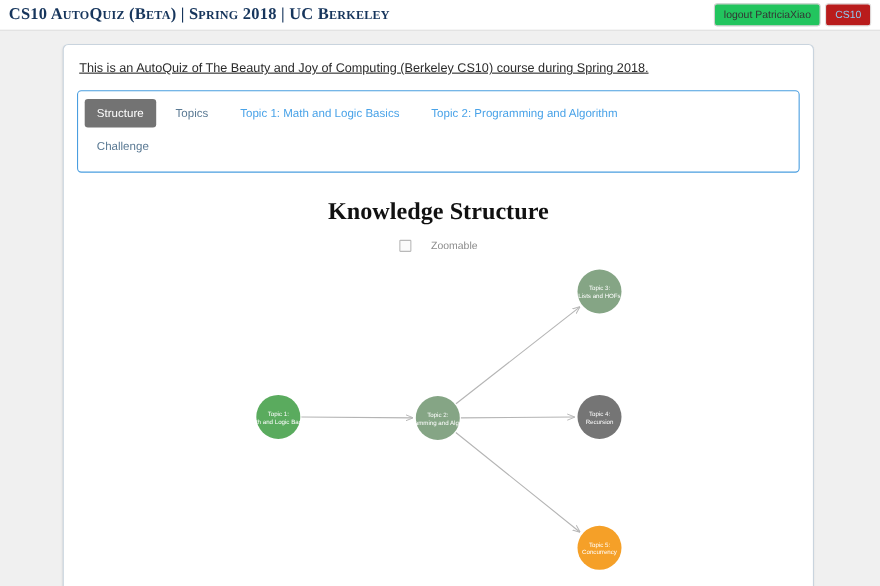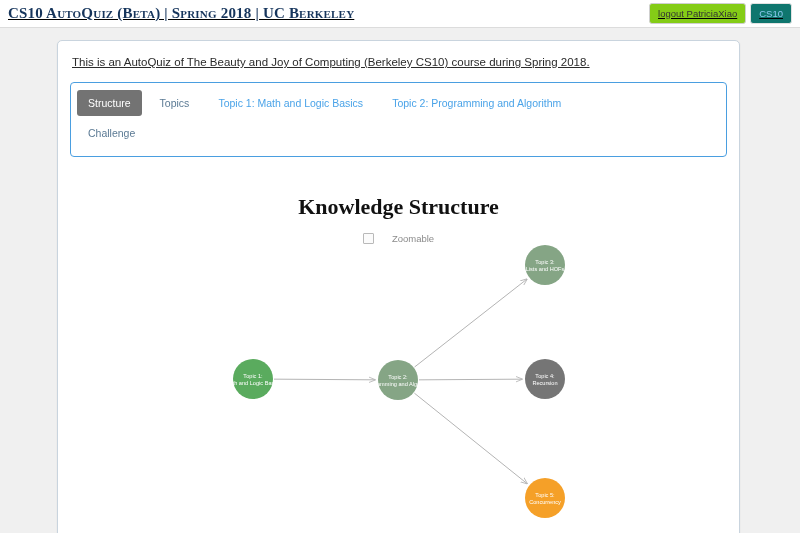--- a/index.html
+++ b/index.html
@@ -19,21 +19,20 @@
   #topbar {
     position: relative;
     height: 28px;
     background: #ffffff;
     border-bottom: 1px solid #dcdcdc;
     box-sizing: border-box;
     display: flex;
     align-items: center;
     justify-content: space-between;
     padding: 0 8px 0 8px;
-    text-decoration: underline;
   }
   #brand-title {
     font-family: "Liberation Serif", serif;
     font-weight: bold;
     font-size: 15px;
     color: #16355c;
     font-variant: small-caps;
     letter-spacing: 0.2px;
     white-space: nowrap;
   }
@@ -41,27 +40,27 @@
     display: flex;
     align-items: center;
     gap: 4px;
   }
   .topbtn {
     font-size: 9.5px;
     line-height: 1;
     padding: 5px 8px;
     border: 1px solid #cfcfcf;
     border-radius: 3px;
-    background: #84cc16;
+    background: #22c55e;
     color: #333333;
     white-space: nowrap;
     cursor: pointer;
   }
   .topbtn.ghost {
-    background: #0f766e;
+    background: #b91c1c;
     border-color: #e2e2e2;
     color: #8ec8ef;
   }
 
   
   #panel {
     position: absolute;
     left: 57px;
     top: 40px;
     width: 683px;
@@ -109,21 +108,21 @@
   }
   .navrow-break { flex-basis: 100%; height: 0; }
 
   
   #graph-title {
     text-align: center;
     font-family: "Liberation Serif", serif;
     font-weight: bold;
     font-size: 22px;
     color: #111111;
-    margin: 37px 0 0 0;
+    margin: 22px 0 0 0;
   }
   #zoomable-row {
     display: flex;
     justify-content: center;
     align-items: center;
     gap: 18px;
     margin-top: 13px;
   }
   #zoomable-box {
     width: 9px;

